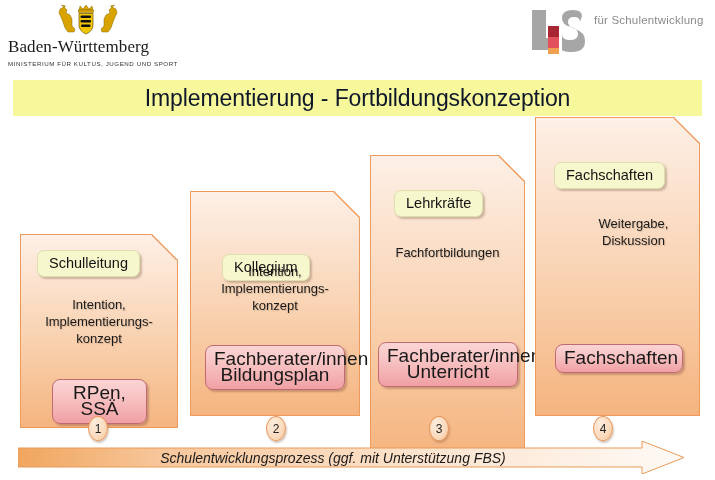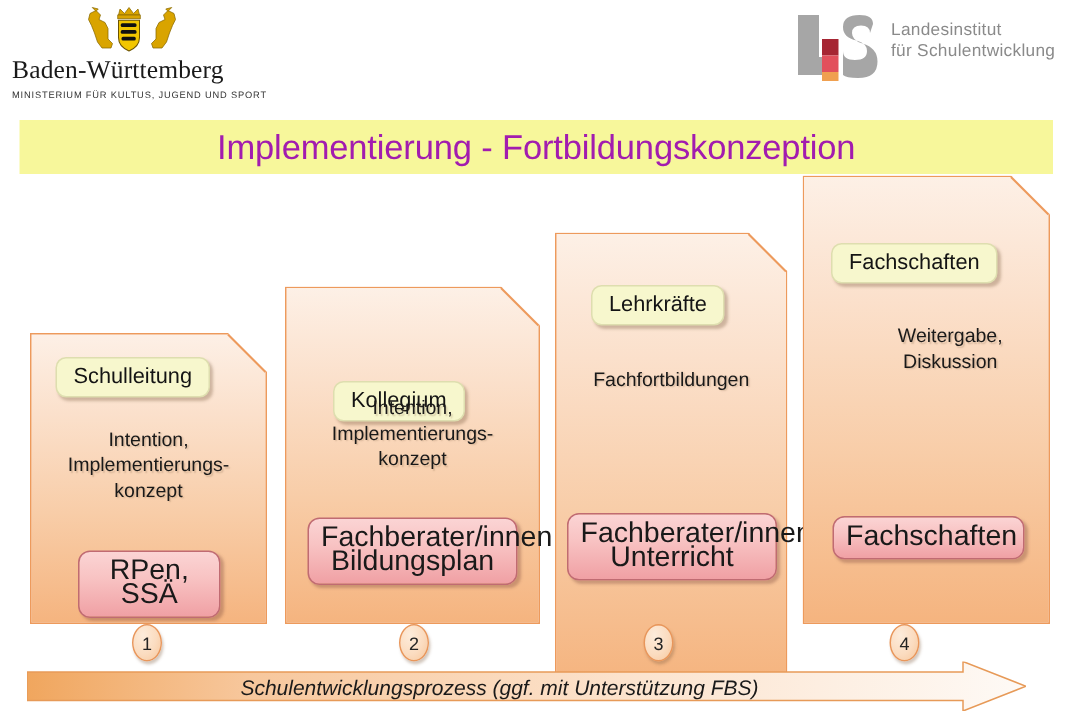--- a/index.html
+++ b/index.html
@@ -73,21 +73,21 @@
     position: absolute;
     left: 13px; top: 80px;
     width: 689px; height: 36px;
     background: #f7f79b;
     display: flex;
     align-items: center;
     justify-content: center;
   }
   #title-text {
     font-size: 23px;
-    color: #a21caf;
+    color: #0f172a;
     white-space: nowrap;
     letter-spacing: -0.1px;
   }
 
   
   .column {
     position: absolute;
     box-sizing: border-box;
   }
   .col-shape {
@@ -235,31 +235,30 @@
 
       <path d="M4 2 H18 V30 H30 V42 H4 Z" fill="#a6a6a6"></path>
 
       <path d="M54 8 Q54 2 45 2 Q34 2 34 10 Q34 17 43 19 Q50 21 50 26 Q50 32 42 32 Q34 32 34 26 L34 42 Q36 44 44 44 Q57 44 57 33 Q57 24 47 21 Q40 19 40 14 Q40 9 46 9 Q52 9 52 14 Z" fill="#a6a6a6"></path>
 
       <rect x="20" y="18" width="11" height="11" fill="#a62633"></rect>
       <rect x="20" y="29" width="11" height="11" fill="#e2505c"></rect>
       <rect x="20" y="40" width="11" height="6" fill="#f0a050"></rect>
     </svg>
     <div id="ls-text">
-      <div>Landesinstitut</div>
       <div>für Schulentwicklung</div>
     </div>
   </div>
 </div>
 
 <div id="title-bar">
   <div id="title-text">Implementierung - Fortbildungskonzeption</div>
 </div>
 
-<div class="column" id="col1" style="left:20px; top:222px; width:158px; height:194px;">
+<div class="column" id="col1" style="left:20px; top:234px; width:158px; height:194px;">
   <div class="col-shape notched"></div>
   <svg class="col-fold" viewBox="0 0 27 27">
     <path d="M1 1 L26 26 L26 1 Z" fill="#ffffff"></path>
     <path d="M1 1 L26 26" stroke="#ed9a5c" stroke-width="1.4" fill="none"></path>
   </svg>
   <div class="col-content">
     <div class="ylabel" style="left:17px; top:16px;">Schulleitung</div>
     <div class="btext multiline" style="top:62px;">Intention,<br>Implementierungs-<br>konzept</div>
     <div class="pinkbox" style="left:32px; top:145px; width:95px;">RPen, SSÄ</div>
   </div>

